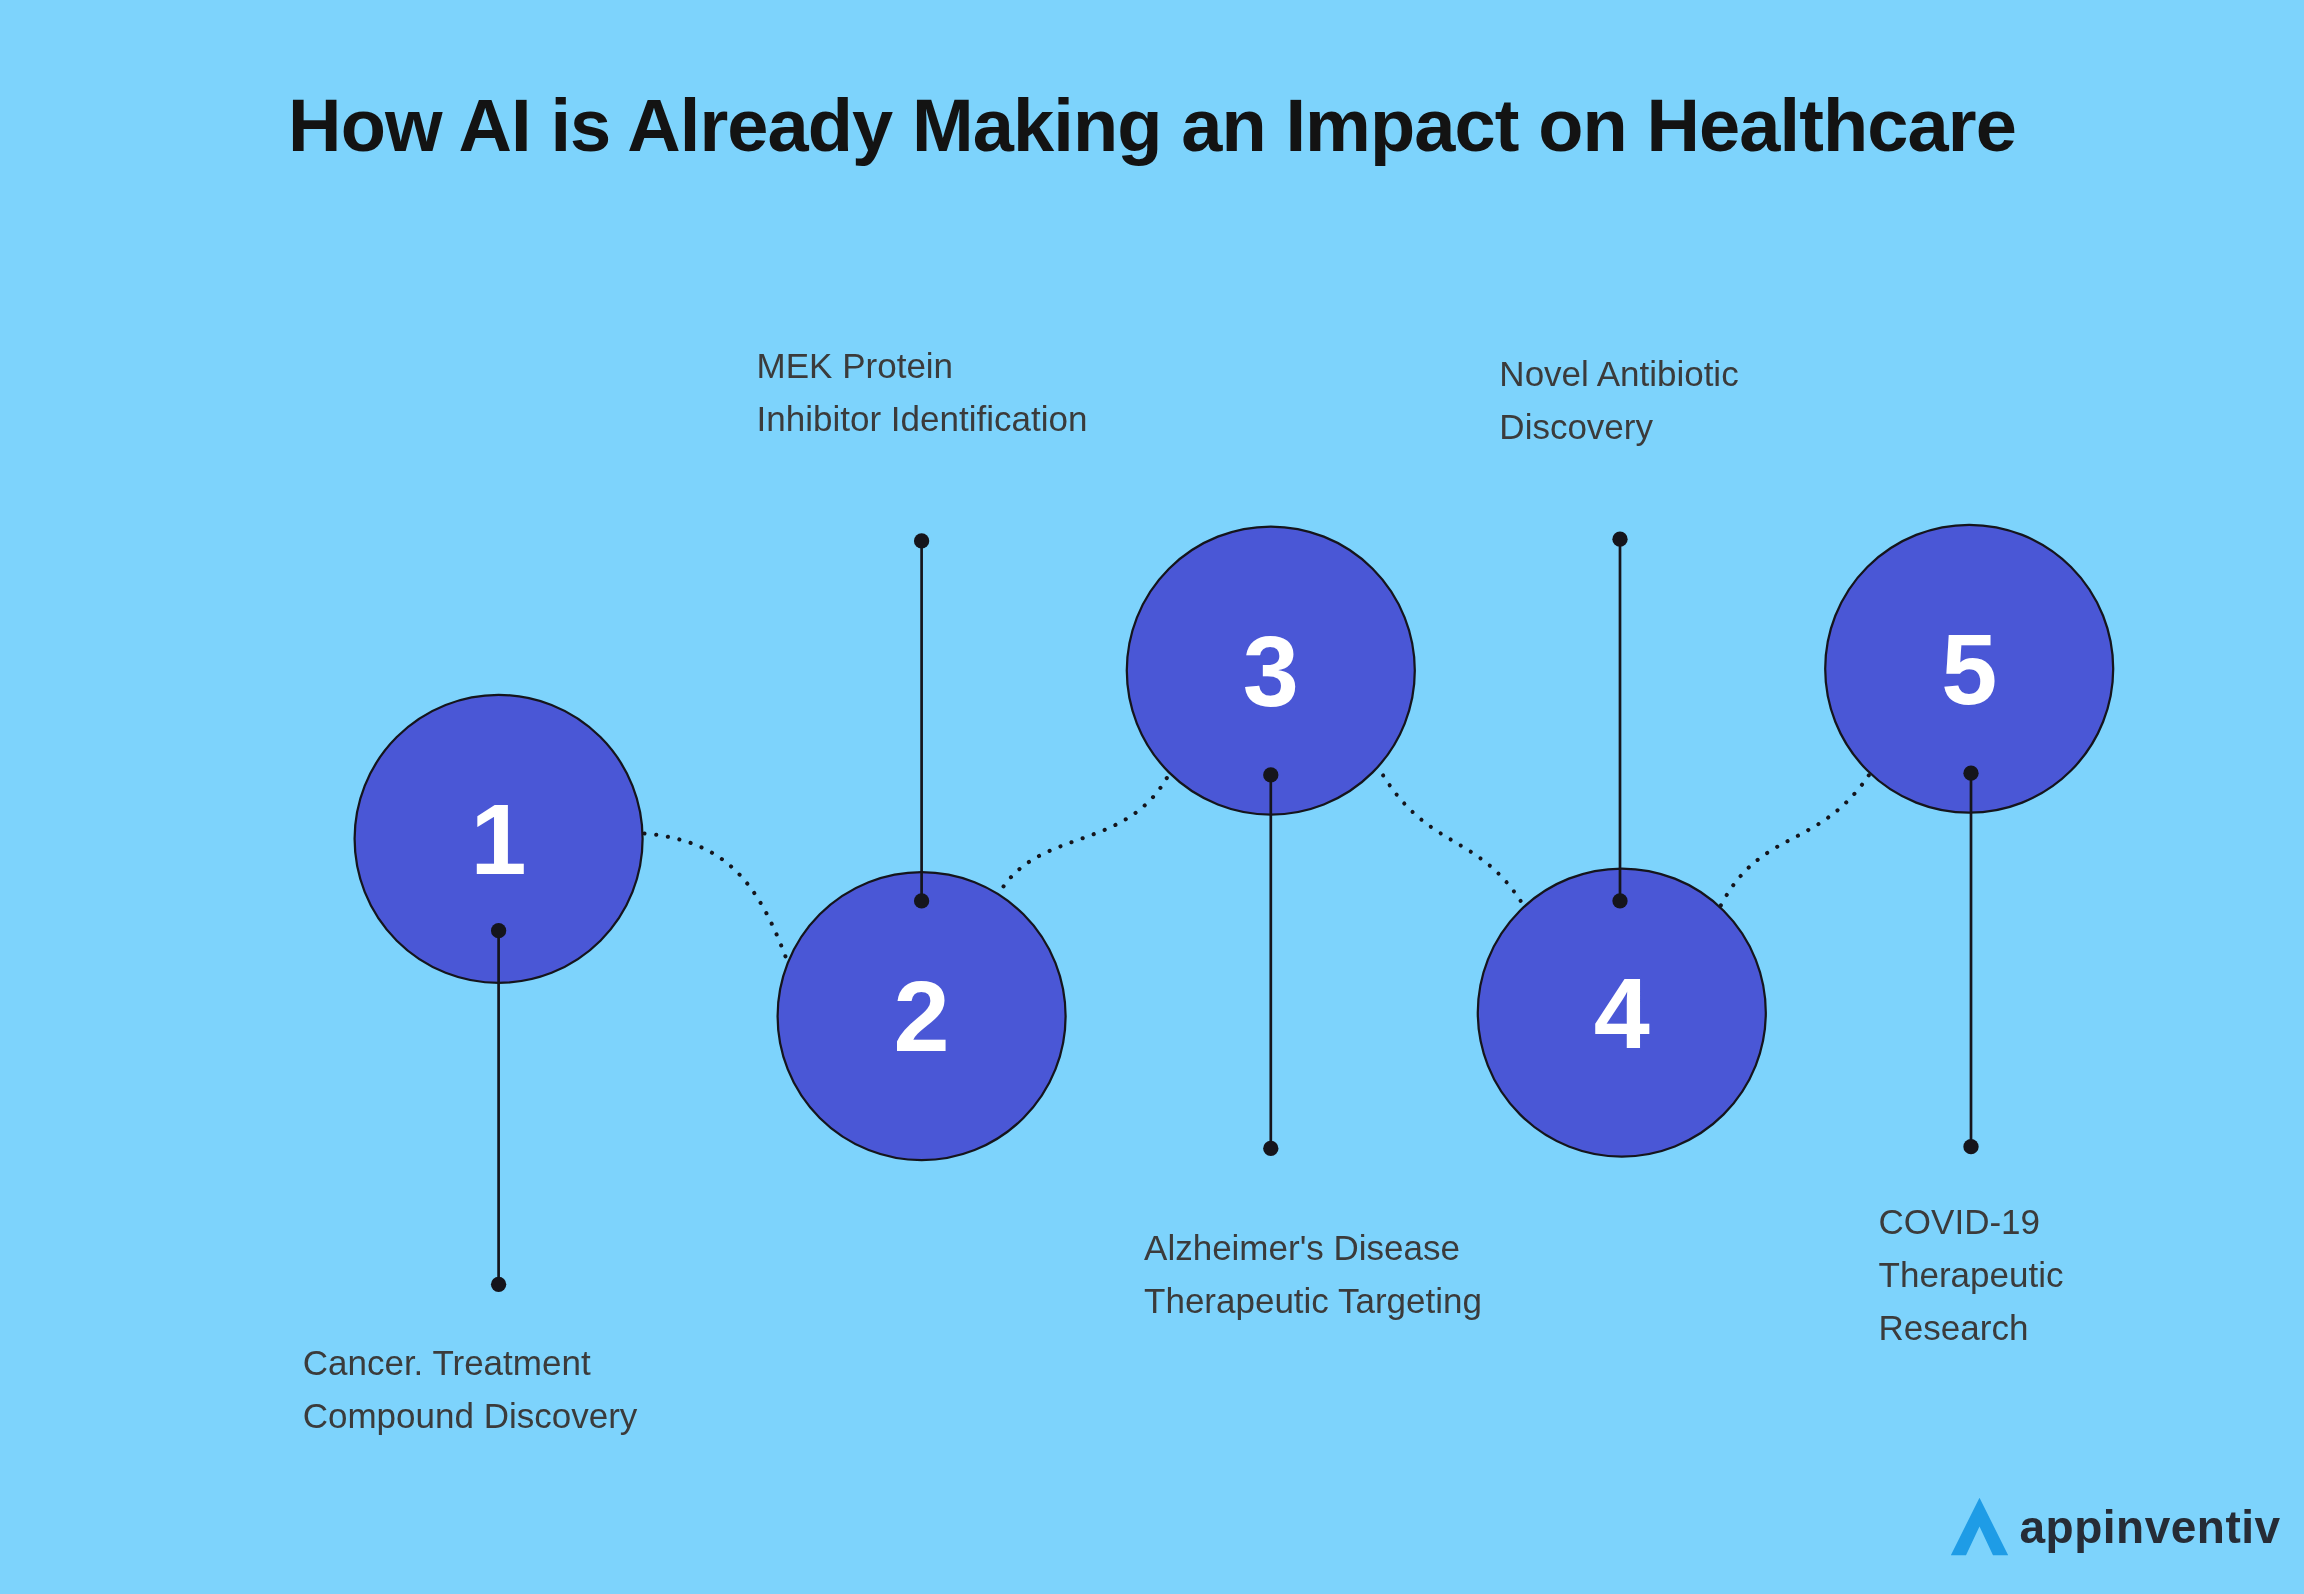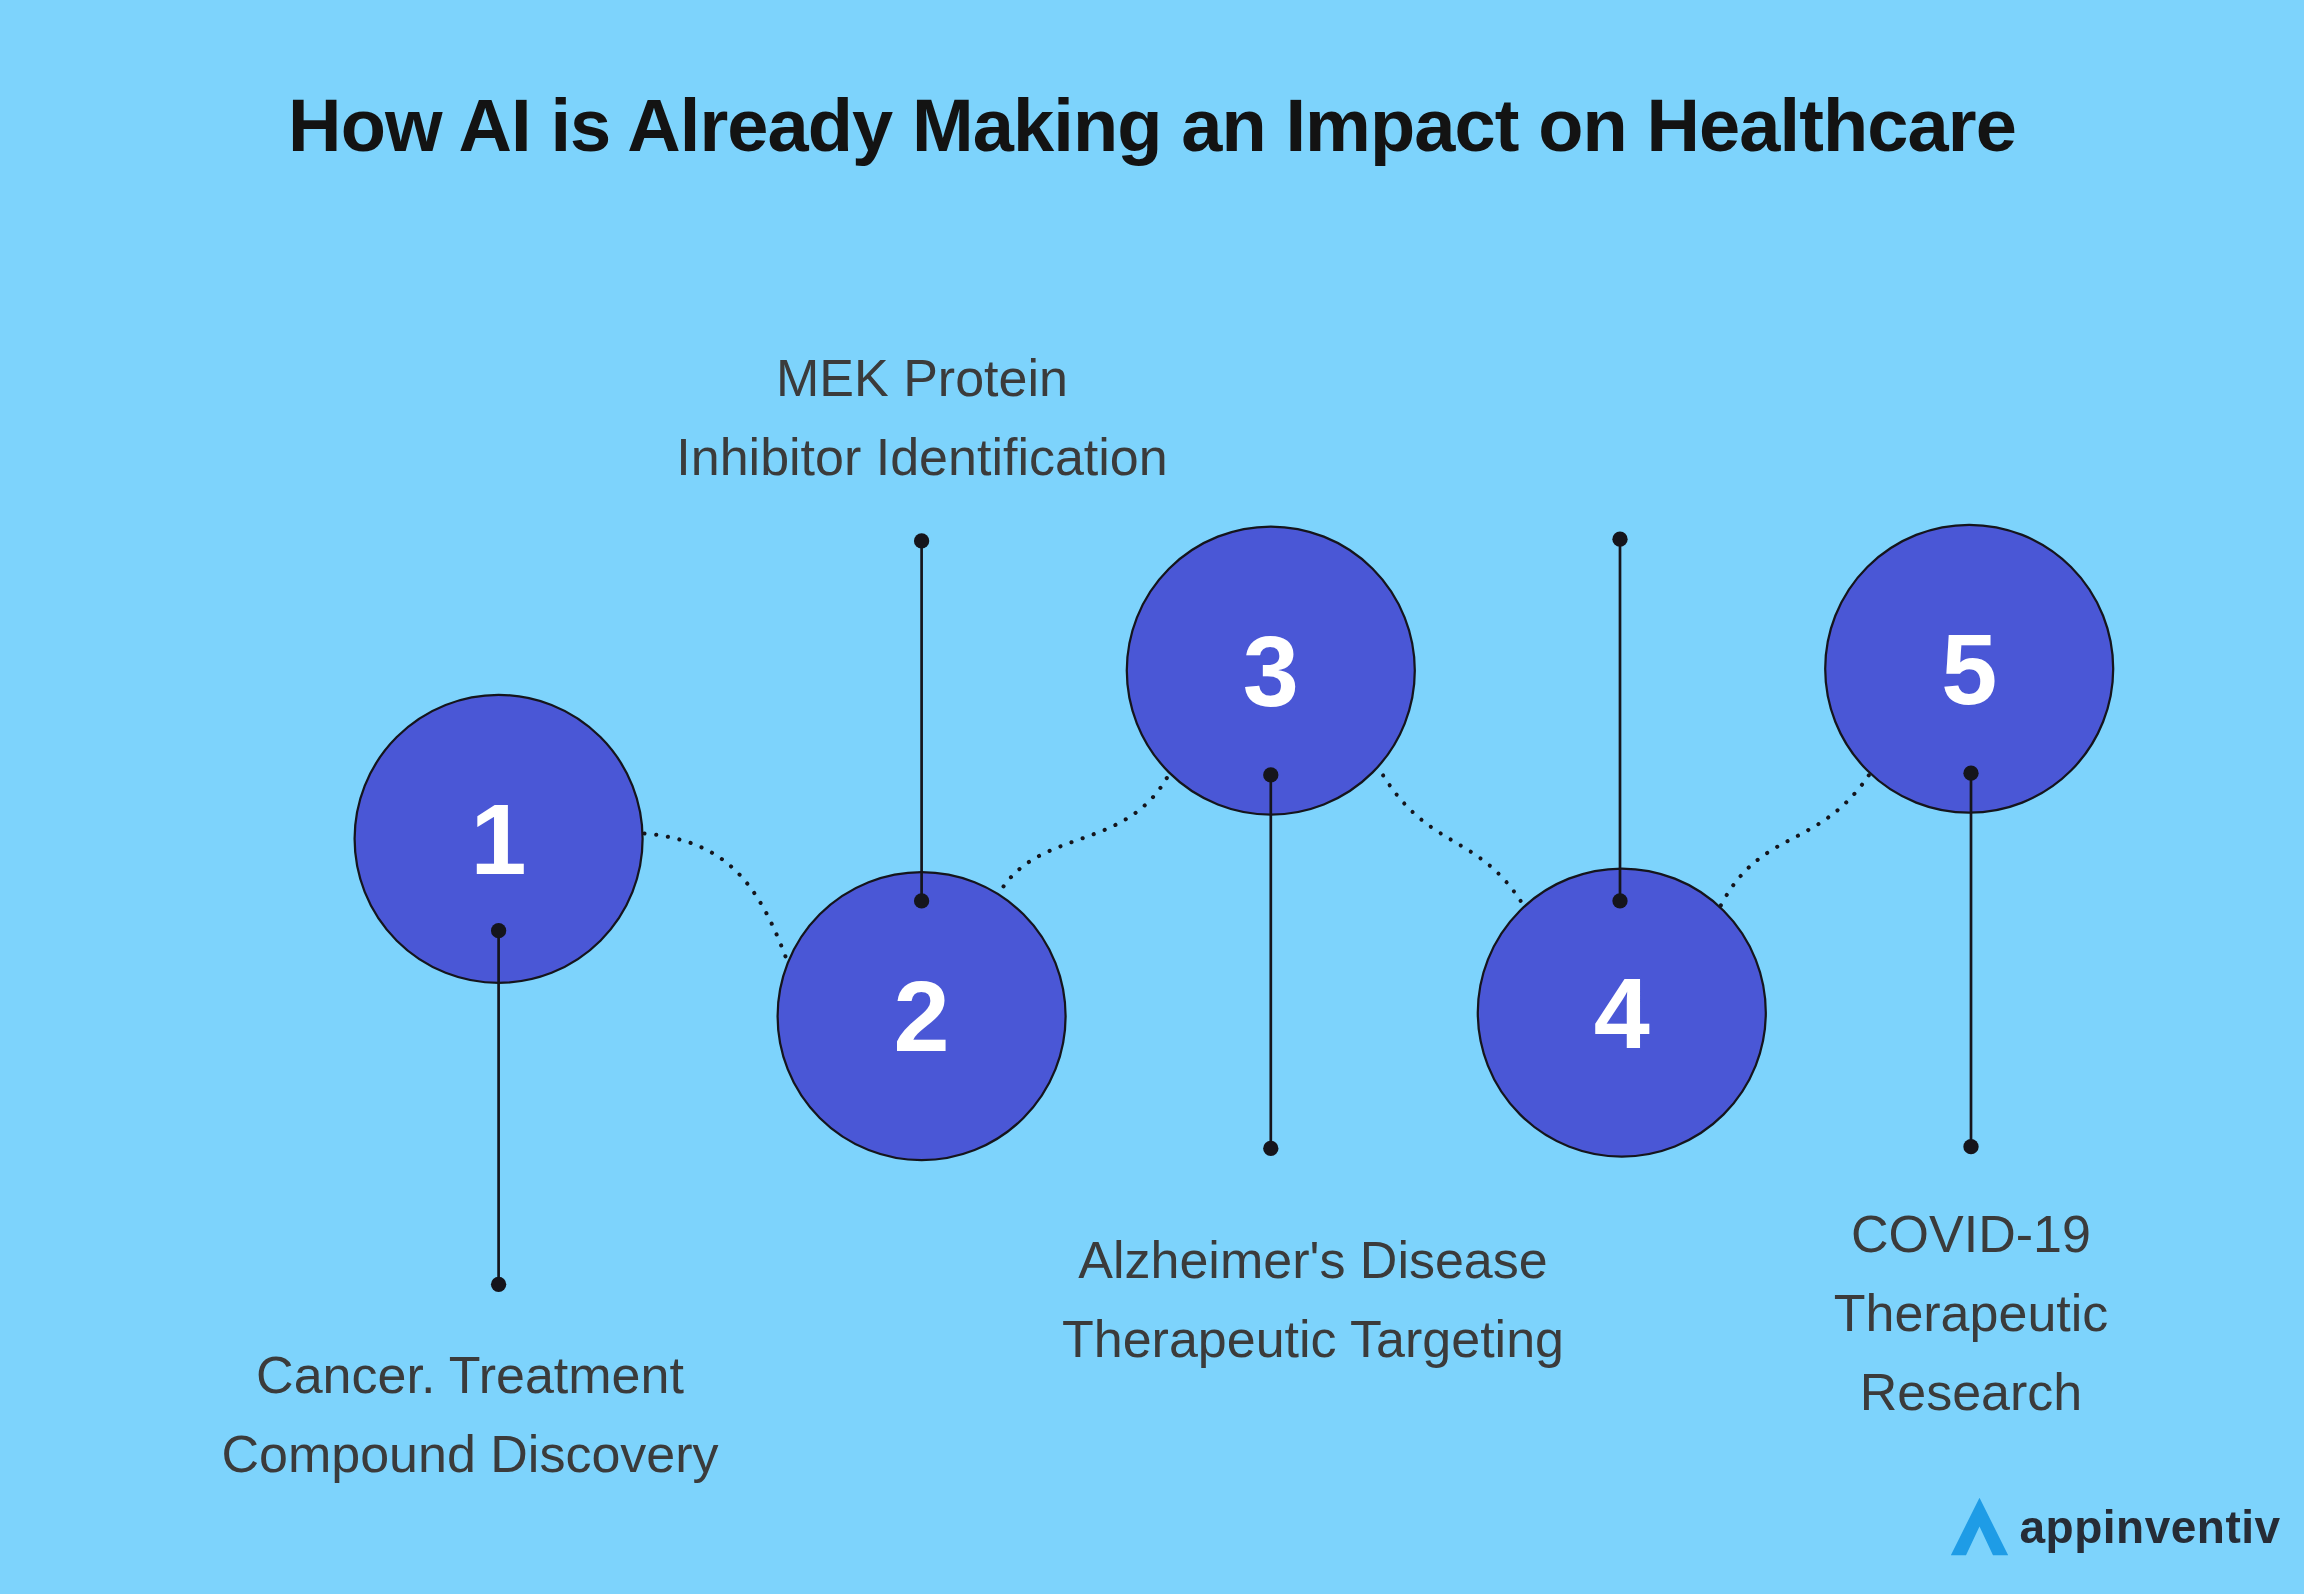--- a/index.html
+++ b/index.html
@@ -50,22 +50,21 @@
   .pointer{
     stroke:#15151c;
     stroke-width:3;
   }
   .dot{
     fill:#15151c;
   }
   .label{
     position:absolute;
     transform:translateX(-50%);
-    text-align:center;
-    font-size:52px;
+    font-size:35px;
     line-height:1.52;
     color:#3b3b3b;
     white-space:pre-line;
   }
   .label-1{left:470px;  top:1336px;}
   .label-2{left:922px; top:339px;}
   .label-3{left:1313px; top:1221px;}
   .label-4{left:1619px; top:347px;}
   .label-5{left:1971px; top:1195px;}
   .logo{
@@ -149,20 +148,22 @@
       <circle class="dot" cx="2190" cy="1274" r="8.5"></circle>
     </g>
   </svg>
 
   <div class="label label-1">Cancer. Treatment
 Compound Discovery</div>
   <div class="label label-2">MEK Protein
 Inhibitor Identification</div>
   <div class="label label-3">Alzheimer's Disease
 Therapeutic Targeting</div>
+  <div class="label label-4">Novel Antibiotic
+Discovery</div>
   <div class="label label-5">COVID-19
 Therapeutic
 Research</div>
 
   <div class="logo">
     <svg class="logo-icon" viewBox="0 0 70 72" xmlns="http://www.w3.org/2000/svg">
       <path fill-rule="evenodd" d="M35 2 L69 70 L1 70 Z M35 36 L19 70 L51 70 Z"></path>
     </svg>
     <span class="logo-text">appinventiv</span>
   </div>

